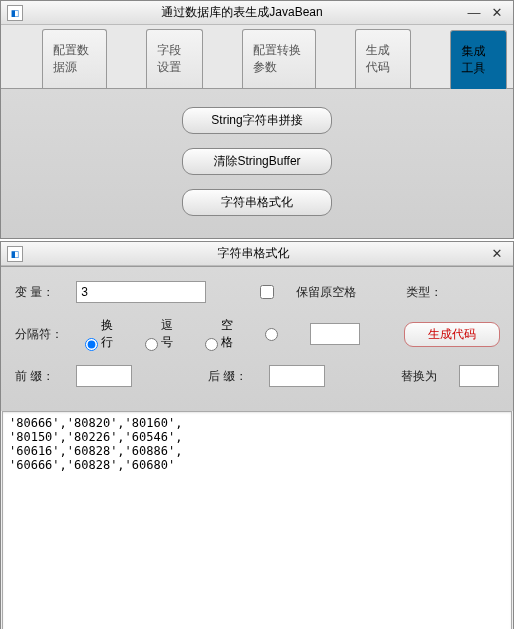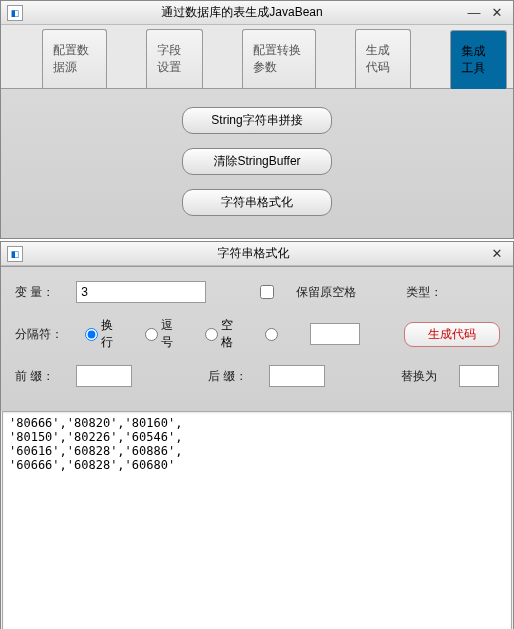--- a/index.html
+++ b/index.html
@@ -14,21 +14,21 @@
 .tab.active { background: #0369a1; color: #000; position: relative; top: 1px; }
 .tabpanel { background: linear-gradient(#d9d9d9,#cfcfcf); padding: 18px 12px 22px; display: flex; flex-direction: column; align-items: center; gap: 14px; border-top: 1px solid #999; }
 .pillbtn { min-width: 150px; padding: 4px 18px; border: 1px solid #888; border-radius: 11px; background: linear-gradient(#fdfdfd,#e0e0e0); cursor: pointer; font-size: 12px; font-family: "SimSun","宋体",sans-serif; }
 .window2 { border: 1px solid #888; background: #eee; margin-top: 2px; }
 .formarea { background: linear-gradient(#d9d9d9,#d0d0d0); padding: 14px 14px 10px; border-top: 1px solid #999; }
 .row { display: flex; align-items: center; margin-bottom: 14px; gap: 22px; }
 .lblnl { color: #222; white-space: nowrap; }
 input.tx { height: 22px; border: 1px solid #999; background: #fff; padding: 0 4px; font-size: 12px; }
 input.cb { width: 14px; height: 14px; }
 select { height: 22px; border: 1px solid #999; background: #fff; font-size: 12px; font-family: "SimSun",sans-serif; }
-.radio { display: flex; align-items: center; gap: 3px; margin-right: 10px; }
+.radio { display: flex; align-items: flex-end; gap: 3px; margin-right: 10px; }
 .genbtn { min-width: 96px; padding: 3px 16px; border: 1px solid #c77; border-radius: 9px; background: linear-gradient(#fdfdfd,#e8e8e8); color: #c00; cursor: pointer; font-size: 12px; font-family: "SimSun","宋体",sans-serif; }
 .output { width: calc(100% - 2px); height: 296px; margin: 0 1px 1px; border: 1px solid #aaa; background: #fff; padding: 4px 6px; font-family: "SimSun",monospace; font-size: 12px; white-space: pre; overflow: auto; resize: none; box-shadow: inset 0 1px 2px rgba(0,0,0,.1); }
 .watermark { position: relative; text-align: right; color: #ddd; font-size: 11px; font-family: sans-serif; padding: 2px 6px 0 0; }
 </style>
 </head>
 <body>
 
 <div class="window">
   <div class="titlebar">
     <div class="appicon">◧</div>

